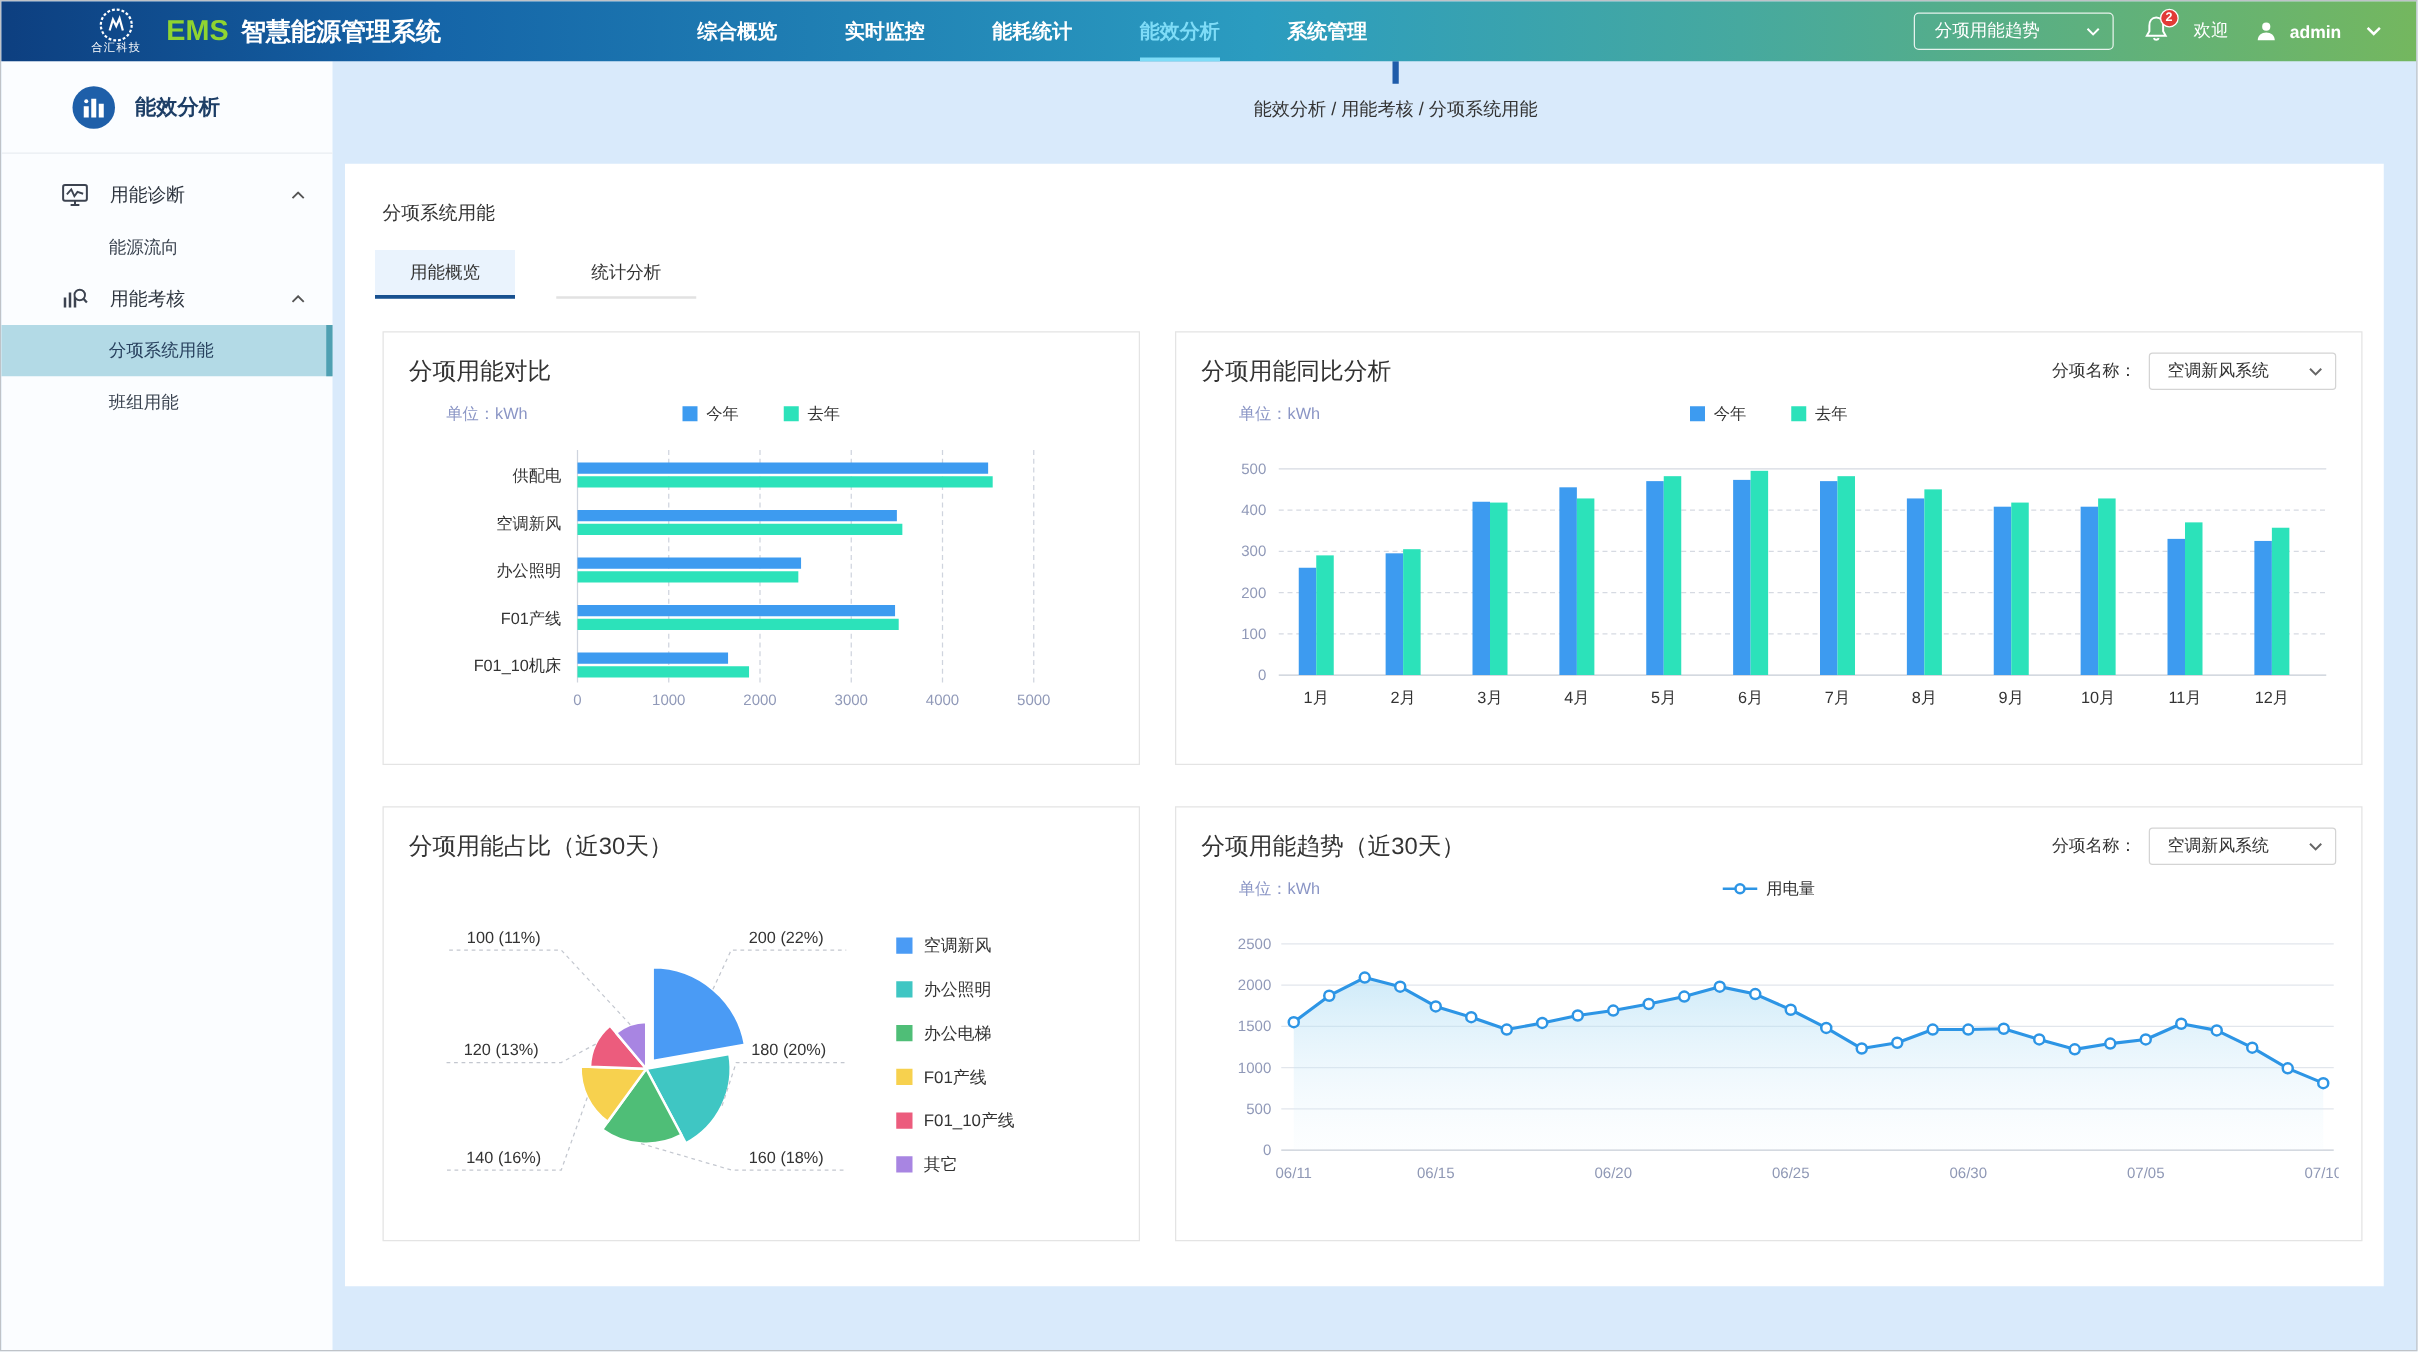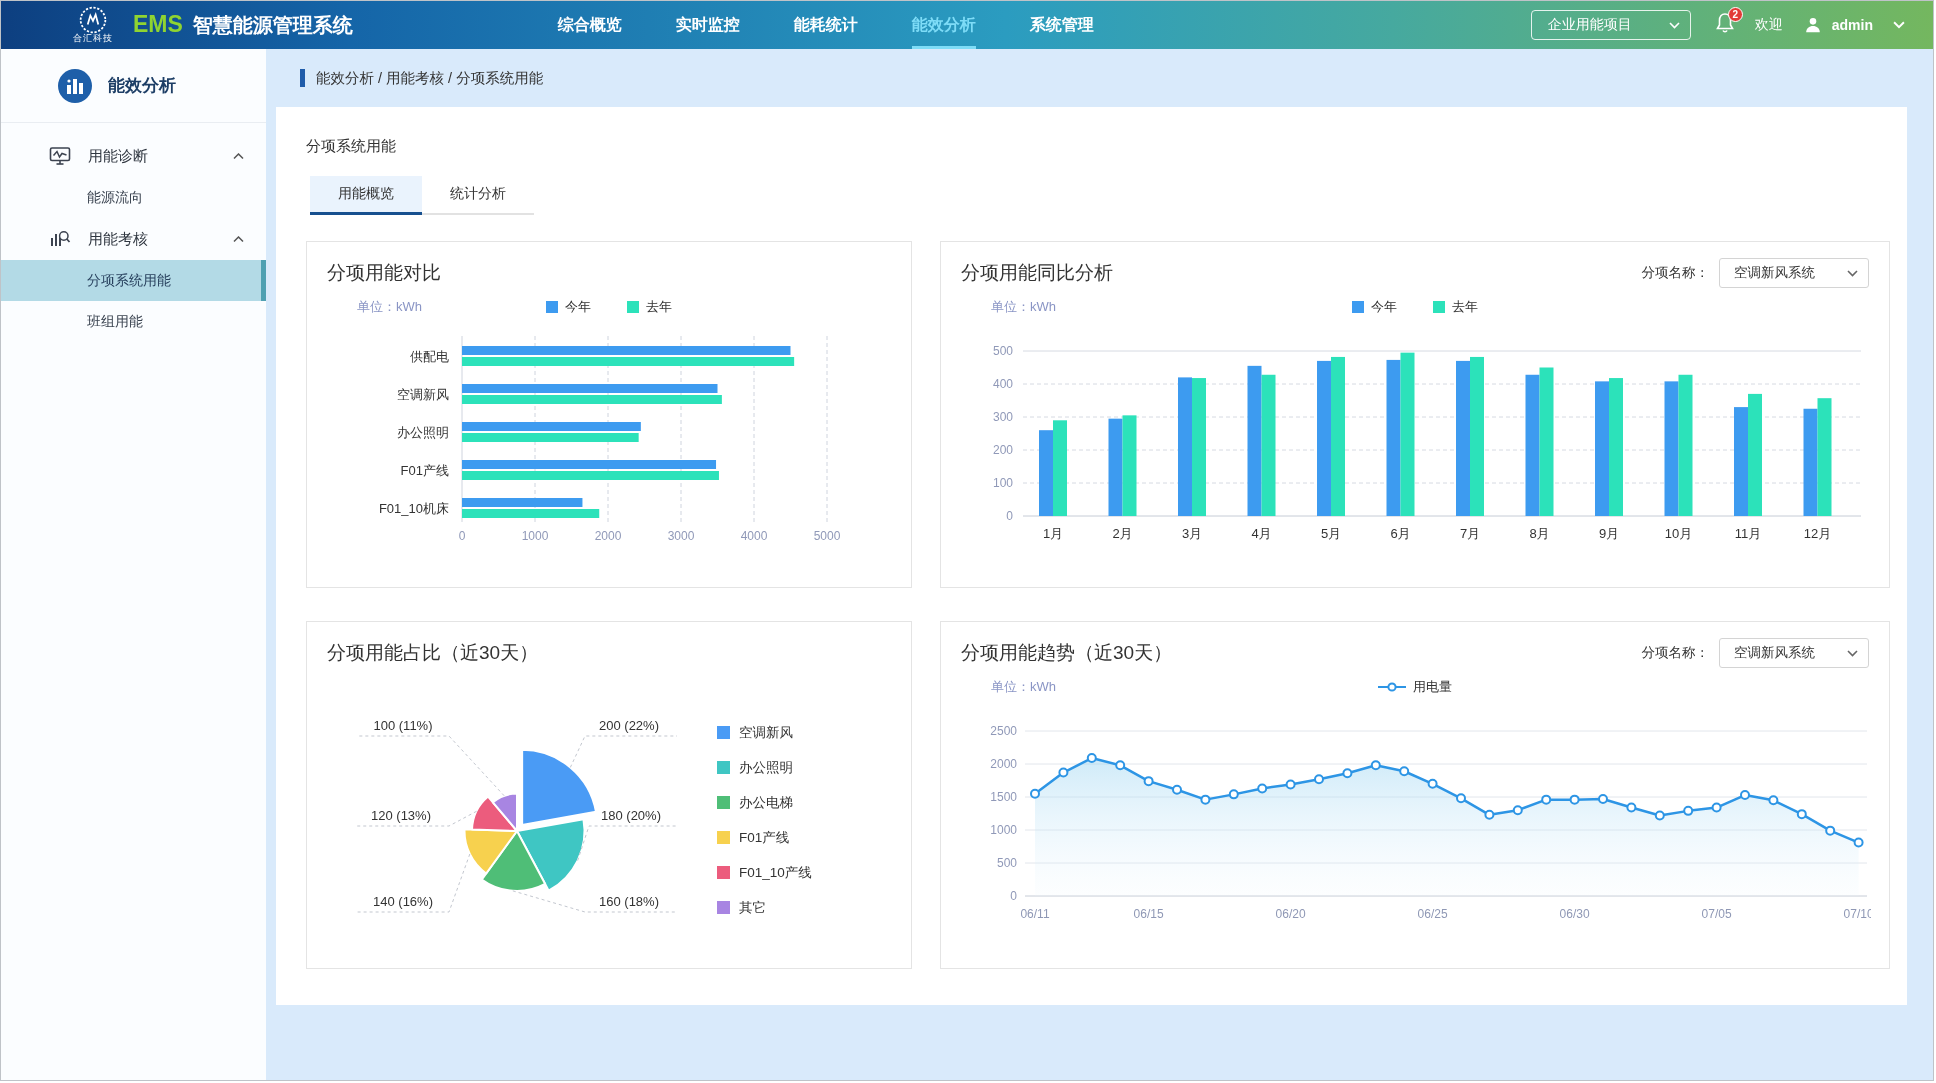--- a/index.html
+++ b/index.html
@@ -31,26 +31,26 @@
   .side-header .t { font-size:17px; font-weight:bold; color:#1d3e66; }
   .menu { padding-top:12px; }
   .m-group { height:42px; display:flex; align-items:center; padding:0 22px 0 48px; font-size:15px; color:#2f3640; cursor:pointer; }
   .m-group .lbl { margin-left:17px; }
   .m-group .chev { margin-left:auto; }
   .m-sub { height:41px; display:flex; align-items:center; padding-left:86px; font-size:14px; color:#3a4350; cursor:pointer; }
   .m-sub.active { background:#b3dae6; border-right:5px solid #4fa0b2; color:#28415e; }
 
   
   .main { position:absolute; left:265px; top:48px; right:0; bottom:0; }
-  .breadcrumb { height:58px; display:flex; align-items:center; padding-left:34px; gap:11px; }
+  .breadcrumb { height:82px; display:flex; align-items:center; padding-left:34px; gap:11px;flex-direction:column; }
   .bc-bar { width:5px; height:18px; background:#1f5caa; }
   .bc-text { font-size:14.5px; color:#333; }
   .card { margin:0 26px 0 10px; background:#fff; height:898px; padding:26px 24px; }
   .page-title { font-size:15px; color:#333; font-weight:normal; margin:4px 0 20px 6px; }
-  .tabs { display:flex; margin-left:10px; margin-bottom:26px; }
+  .tabs { display:flex; margin-left:0; margin-bottom:26px;gap:33px; }
   .tab { width:112px; text-align:center; padding:9px 0 10px; font-size:14px; color:#333; border-bottom:2px solid #e2e2e2; cursor:pointer; }
   .tab.active { background:#eaf3fd; border-bottom:3px solid #17508f; padding-bottom:9px; }
 
   .panels { display:grid; grid-template-columns:606px 950px; grid-template-rows:347px 348px; gap:33px 28px; margin-left:6px; }
   .panel { background:#fff; border:1px solid #e4e4e4; padding:14px 20px; }
   .panel-head { display:flex; align-items:center; justify-content:space-between; height:34px; }
   .panel-title { font-size:19px; color:#333; }
   .panel-ctrl { display:flex; align-items:center; gap:10px; font-size:13.5px; color:#333; }
   .select-box { min-width:150px; border:1px solid #d4d4d4; border-radius:3px; height:30px; display:flex; align-items:center; justify-content:space-between; padding:0 10px 0 14px; font-size:13.5px; color:#333; background:#fff; cursor:pointer; }
   .meta-row { position:relative; height:34px; display:flex; align-items:center; justify-content:center; }
@@ -79,21 +79,21 @@
     </div>
     <nav class="nav">
       <span class="nav-item">综合概览</span>
       <span class="nav-item">实时监控</span>
       <span class="nav-item">能耗统计</span>
       <span class="nav-item active">能效分析</span>
       <span class="nav-item">系统管理</span>
     </nav>
     <div class="top-right">
       <div class="top-select">
-        <span>企业用能项目</span>
+        <span>分项用能趋势</span>
         <svg width="11" height="7" viewBox="0 0 11 7">
             <polyline points="1,1 5.5,5.5 10,1" fill="none" stroke="#fff" stroke-width="1.6"></polyline>
           </svg>
       </div>
       <div class="bell-wrap">
         <svg width="20" height="22" viewBox="0 0 20 22">
           <path d="M10 2 C6.5 2 4.5 4.8 4.5 8.5 L4.5 13 L2.5 16.5 L17.5 16.5 L15.5 13 L15.5 8.5 C15.5 4.8 13.5 2 10 2 Z" fill="none" stroke="#fff" stroke-width="1.6"></path>
           <path d="M8 18.5 a2.2 2.2 0 0 0 4 0" fill="none" stroke="#fff" stroke-width="1.6"></path>
         </svg>
         <span class="badge">2</span>

